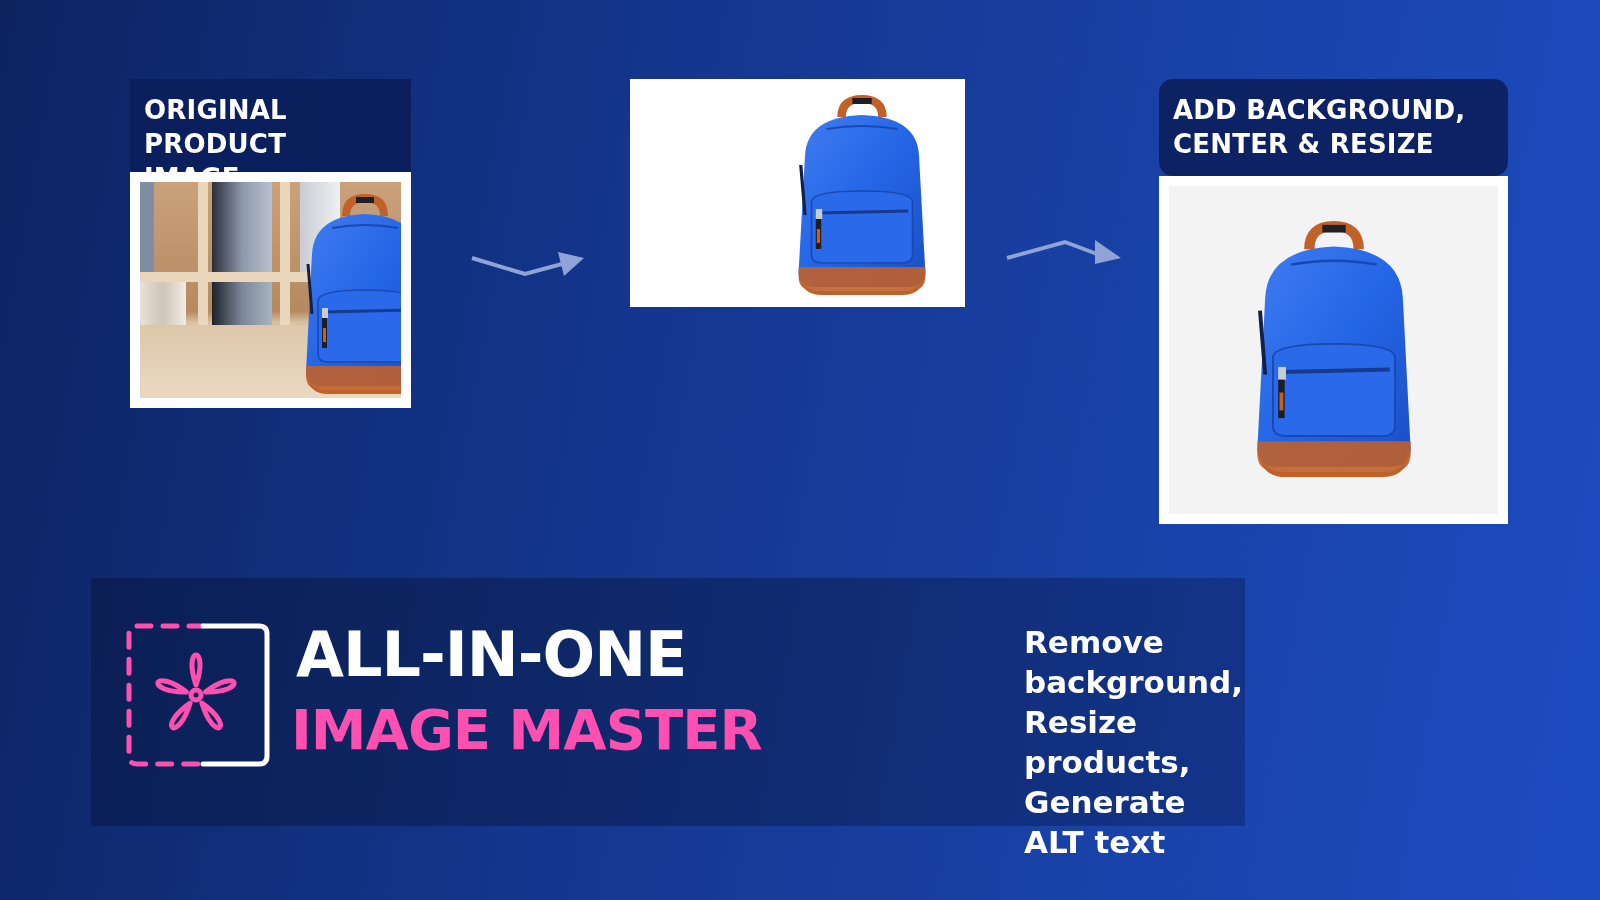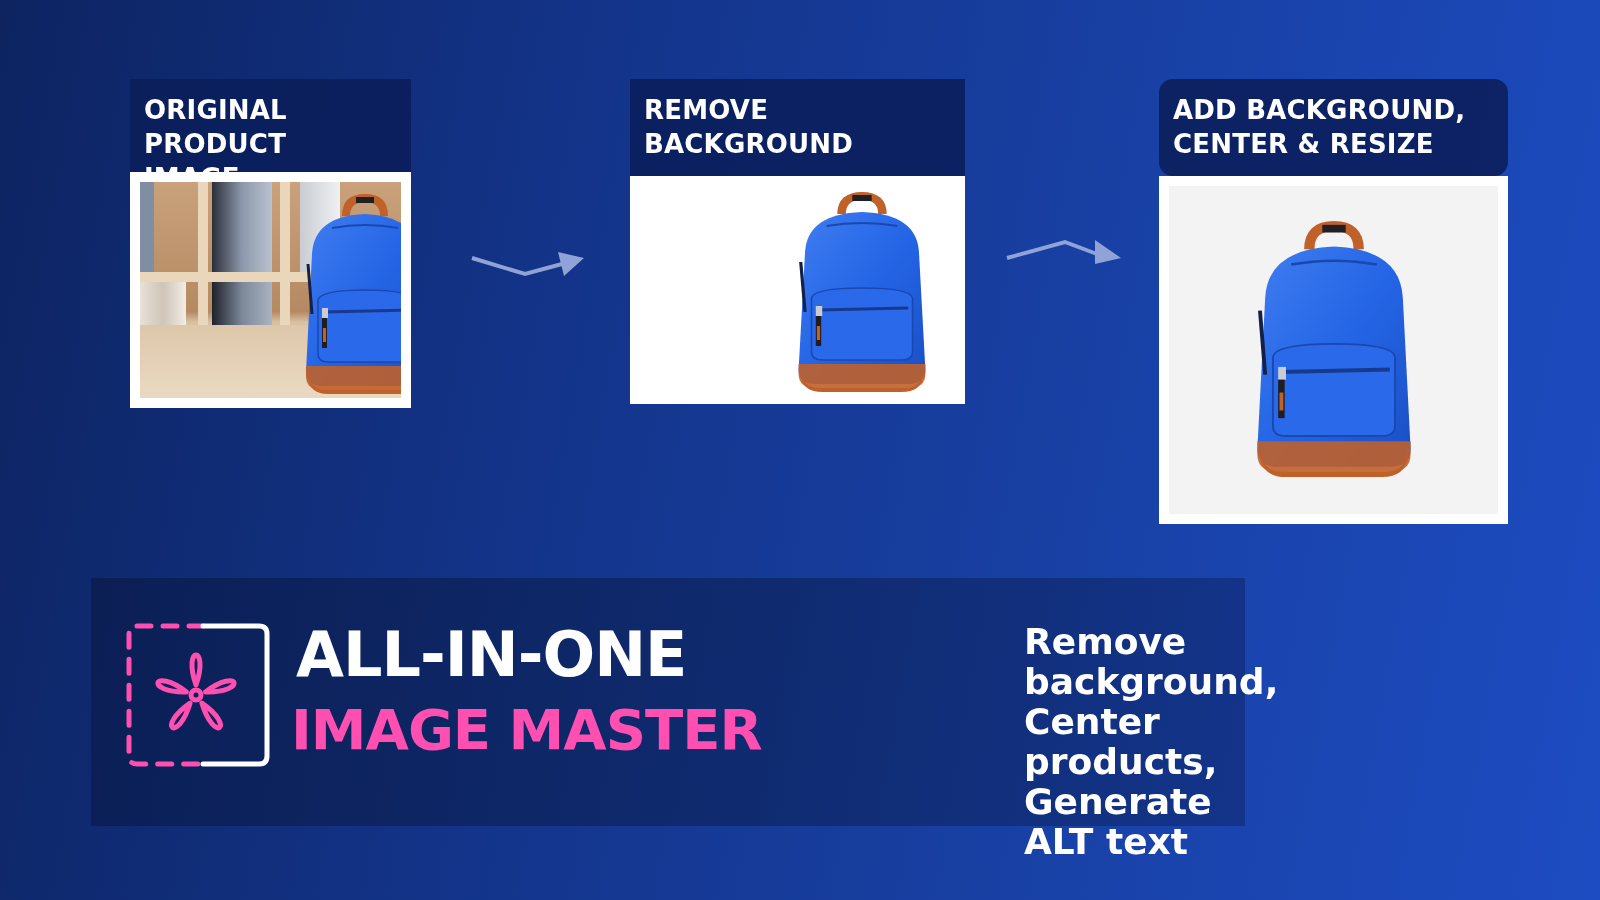--- a/index.html
+++ b/index.html
@@ -55,21 +55,21 @@
     font-family: "DejaVu Sans", sans-serif; font-weight: bold;
     font-size: 62px; line-height: 70px; color: #ffffff; letter-spacing: -1px;
   }
   .title-line2 {
     position: absolute; left: 200px; top: 110px;
     font-family: "DejaVu Sans", sans-serif; font-weight: bold;
     font-size: 56px; line-height: 84px; color: #ff4fb1; letter-spacing: -1px;
   }
   .features {
     position: absolute; left: 933px; top: 44px; list-style: none;
-    color: #ffffff; font-weight: bold; font-size: 36px; line-height: 40px;
+    color: #ffffff; font-weight: bold; font-size: 31px; line-height: 40px;
   }
 </style>
 </head>
 <body>
 
 <div class="card" id="card1">
   <div class="card-header">ORIGINAL PRODUCT
 IMAGE</div>
   <div class="card-body">
     <div class="photo">
@@ -91,22 +91,20 @@
     </div>
   </div>
 </div>
 
 <svg class="arrow" style="left:470px;top:248px;" width="115" height="36" viewBox="0 0 115 36">
   <polyline points="2,10 55,26 92,16" fill="none" stroke="#8fa3d6" stroke-width="4"></polyline>
   <polygon points="88,4 114,10 94,28" fill="#8fa3d6"></polygon>
 </svg>
 
 <div class="card" id="card2">
-  <div class="card-header">REMOVE
-BACKGROUND</div>
   <div class="card-body">
     <svg style="position:absolute;left:160px;top:16px;" width="144" height="200" viewBox="0 0 134 200" preserveAspectRatio="none">
       <use href="#backpack"></use>
     </svg>
   </div>
 </div>
 
 <svg class="arrow" style="left:1005px;top:236px;" width="118" height="40" viewBox="0 0 118 40">
   <polyline points="2,22 60,6 92,18" fill="none" stroke="#8fa3d6" stroke-width="4"></polyline>
   <polygon points="90,4 116,22 90,28" fill="#8fa3d6"></polygon>
@@ -158,16 +156,16 @@
       <path d="M0,-10 C-14,-50 14,-50 0,-10 Z" transform="rotate(144)"></path>
       <path d="M0,-10 C-14,-50 14,-50 0,-10 Z" transform="rotate(216)"></path>
       <path d="M0,-10 C-14,-50 14,-50 0,-10 Z" transform="rotate(288)"></path>
       <circle cx="0" cy="0" r="5"></circle>
     </g>
   </svg>
   <div class="title-line1">ALL-IN-ONE</div>
   <div class="title-line2">IMAGE MASTER</div>
   <ul class="features">
     <li>Remove background,</li>
-    <li>Center products,</li>
+    <li>Resize products,</li>
     <li>Generate ALT text</li>
   </ul>
 </div>
 
 </body></html>

